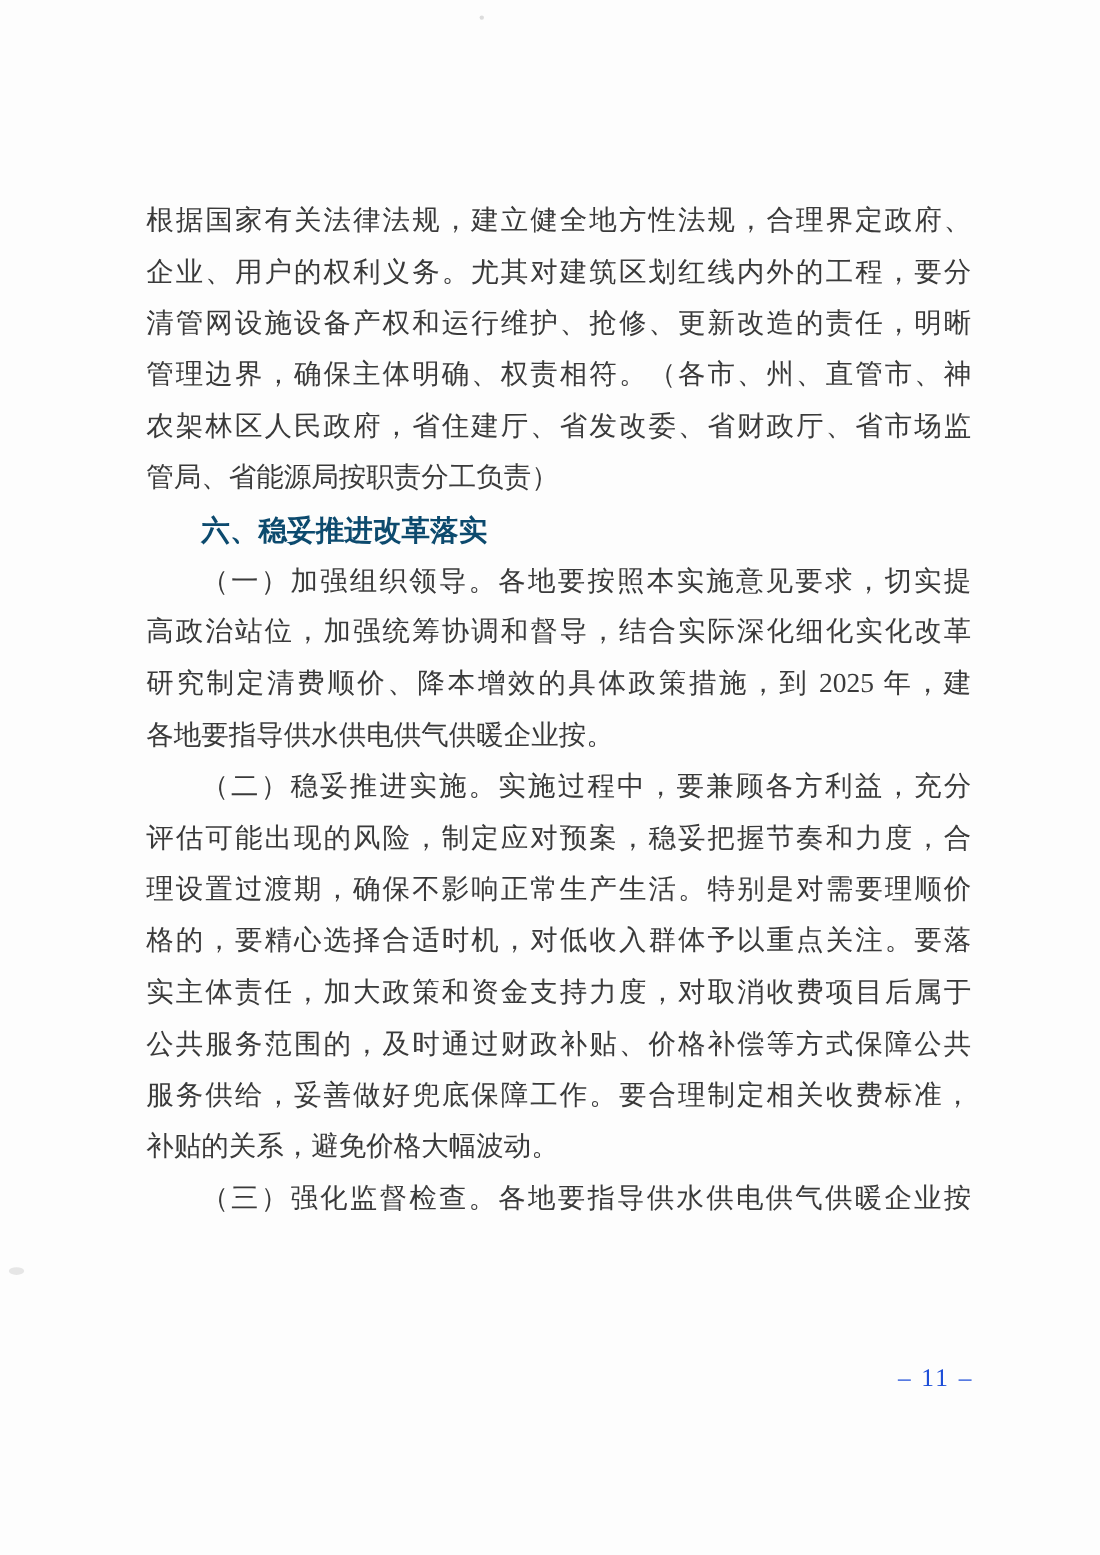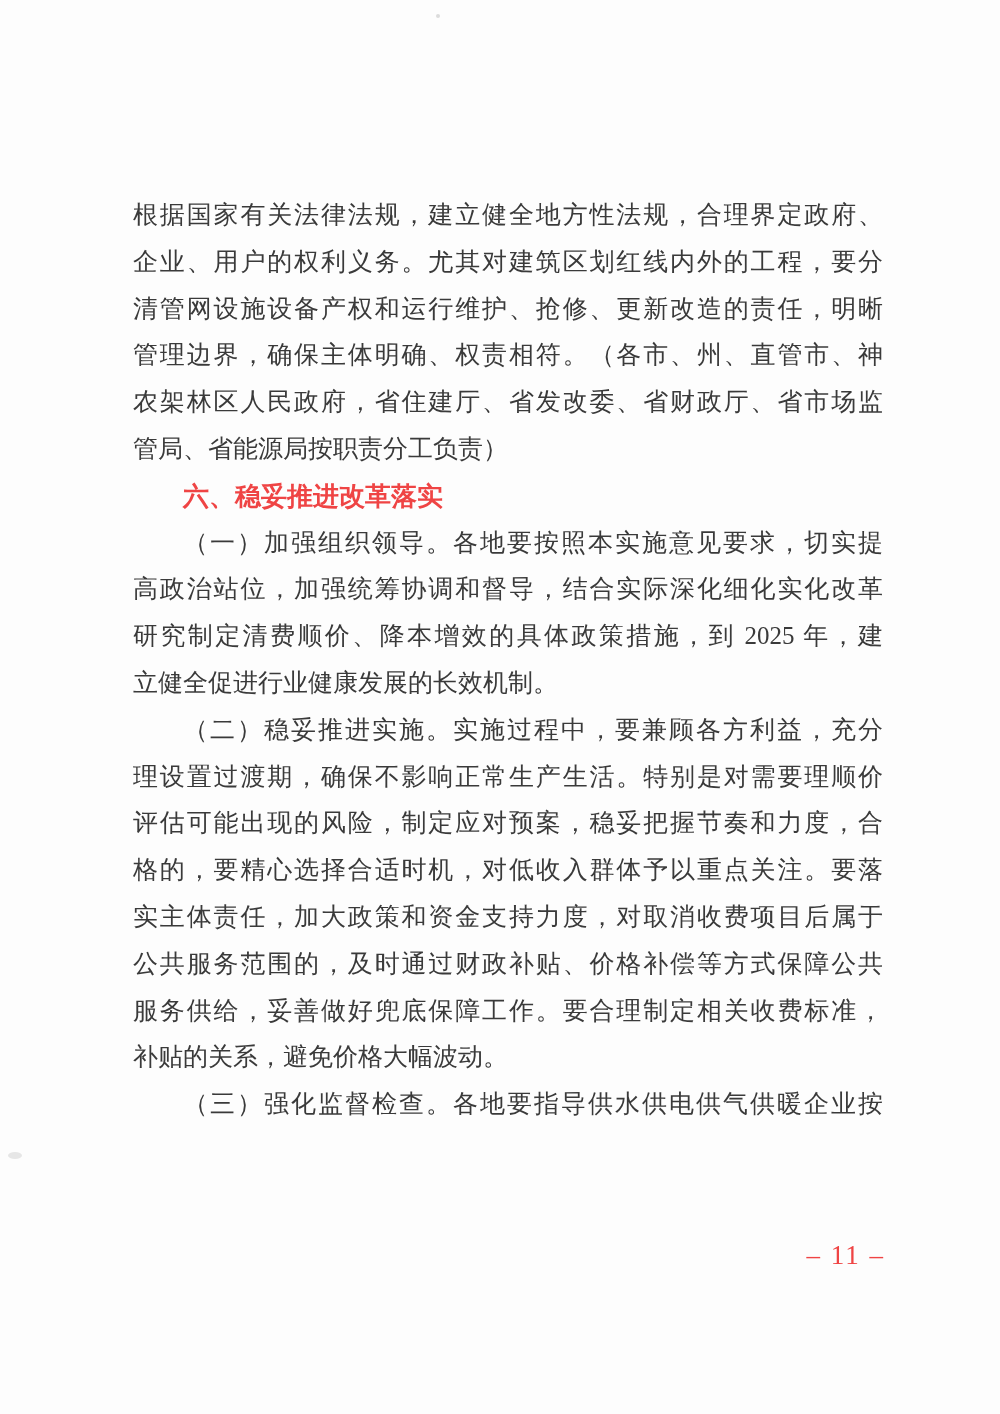--- a/index.html
+++ b/index.html
@@ -6,50 +6,50 @@
   .page {
     position: relative;
     width: 1000px;
     height: 1414px;
     background: #fdfdfd;
     overflow: hidden;
   }
   .textblock {
     position: absolute;
     left: 133px;
-    top: 192px;
+    top: 178px;
     width: 750px;
     font-family: "Liberation Serif", serif;
     font-size: 25px;
     line-height: 46.8px;
     color: #3a3a3a;
   }
   .tline {
     text-align: justify;
     text-align-last: justify;
   }
   .tlast {
     text-align: center;
     text-align-last: left;
   }
   .indent2 { padding-left: 50px; }
   .theading {
     font-family: "Liberation Sans", sans-serif;
     font-weight: bold;
     font-size: 26px;
-    color: #ef4444;
+    color: #0c4a6e;
     text-align: left;
   }
   .pagenum {
     position: absolute;
     top: 1240px;
     right: 115px;
     font-family: "Liberation Serif", serif;
-    font-size: 27px;
-    color: #ef4444;
+    font-size: 23px;
+    color: #1d4ed8;
     letter-spacing: 2px;
   }
   .artifact-dot {
     position: absolute;
     left: 436px;
     top: 14px;
     width: 4px;
     height: 4px;
     border-radius: 50%;
     background: #dcdcdc;
@@ -79,25 +79,25 @@
     <div class="tline">清管网设施设备产权和运行维护、抢修、更新改造的责任，明晰</div>
     <div class="tline">管理边界，确保主体明确、权责相符。（各市、州、直管市、神</div>
     <div class="tline">农架林区人民政府，省住建厅、省发改委、省财政厅、省市场监</div>
     <div class="tlast">管局、省能源局按职责分工负责）</div>
 
     <div class="theading indent2">六、稳妥推进改革落实</div>
 
     <div class="tline indent2">（一）加强组织领导。各地要按照本实施意见要求，切实提</div>
     <div class="tline">高政治站位，加强统筹协调和督导，结合实际深化细化实化改革</div>
     <div class="tline">研究制定清费顺价、降本增效的具体政策措施，到 2025 年，建</div>
-    <div class="tlast">立健全促进行业健康发展的长效机制。</div>
+    <div class="tlast">各地要指导供水供电供气供暖企业按。</div>
 
     <div class="tline indent2">（二）稳妥推进实施。实施过程中，要兼顾各方利益，充分</div>
+    <div class="tline">评估可能出现的风险，制定应对预案，稳妥把握节奏和力度，合</div>
     <div class="tline">理设置过渡期，确保不影响正常生产生活。特别是对需要理顺价</div>
-    <div class="tline">评估可能出现的风险，制定应对预案，稳妥把握节奏和力度，合</div>
     <div class="tline">格的，要精心选择合适时机，对低收入群体予以重点关注。要落</div>
     <div class="tline">实主体责任，加大政策和资金支持力度，对取消收费项目后属于</div>
     <div class="tline">公共服务范围的，及时通过财政补贴、价格补偿等方式保障公共</div>
     <div class="tline">服务供给，妥善做好兜底保障工作。要合理制定相关收费标准，</div>
     <div class="tlast">补贴的关系，避免价格大幅波动。</div>
 
     <div class="tline indent2">（三）强化监督检查。各地要指导供水供电供气供暖企业按</div>
   </div>
 
   <div class="pagenum">– 11 –</div>

